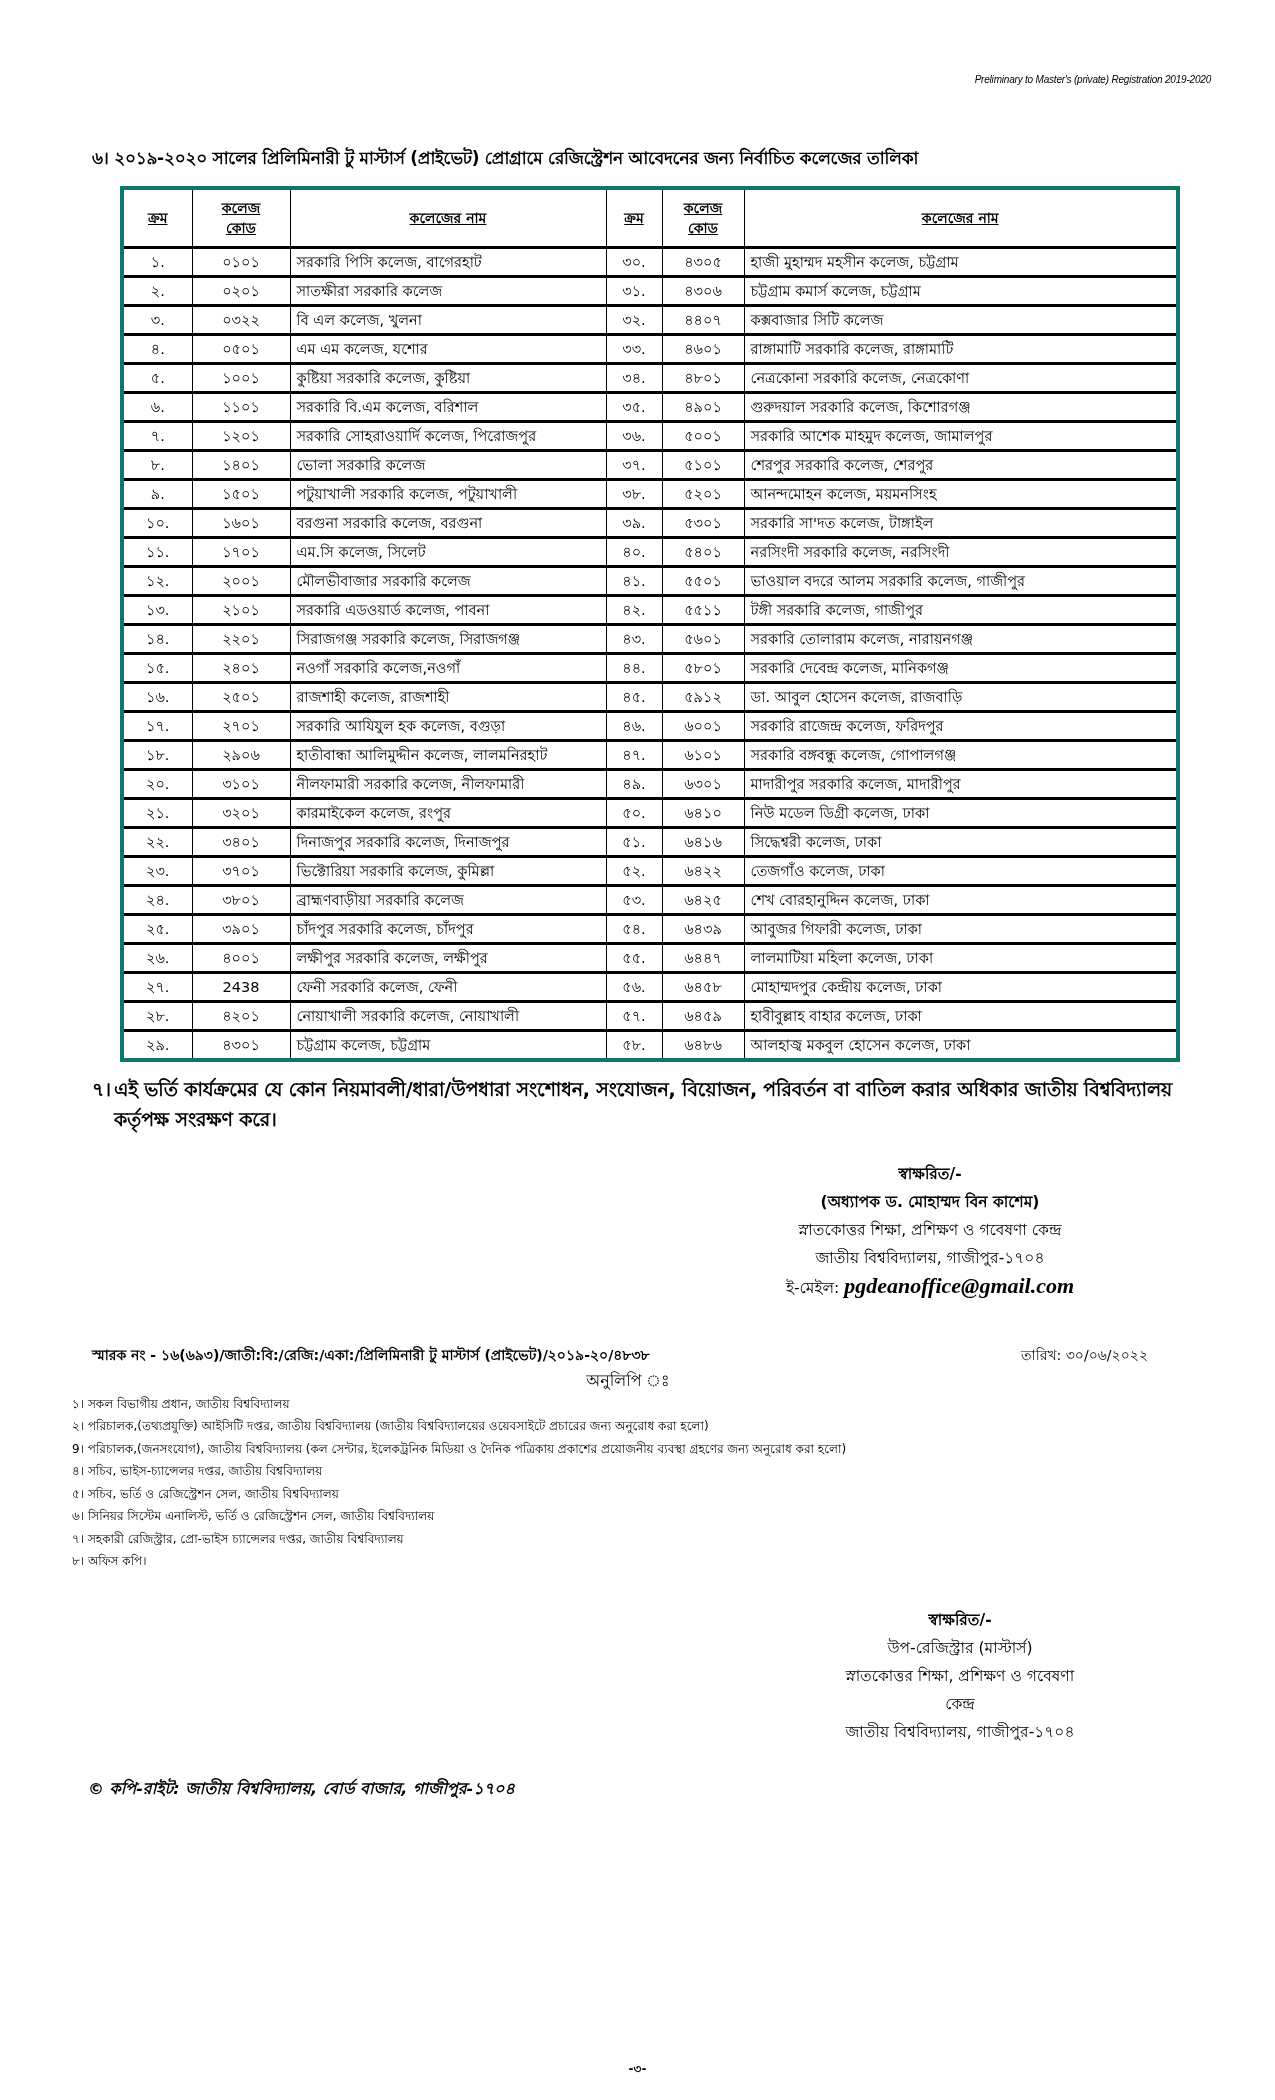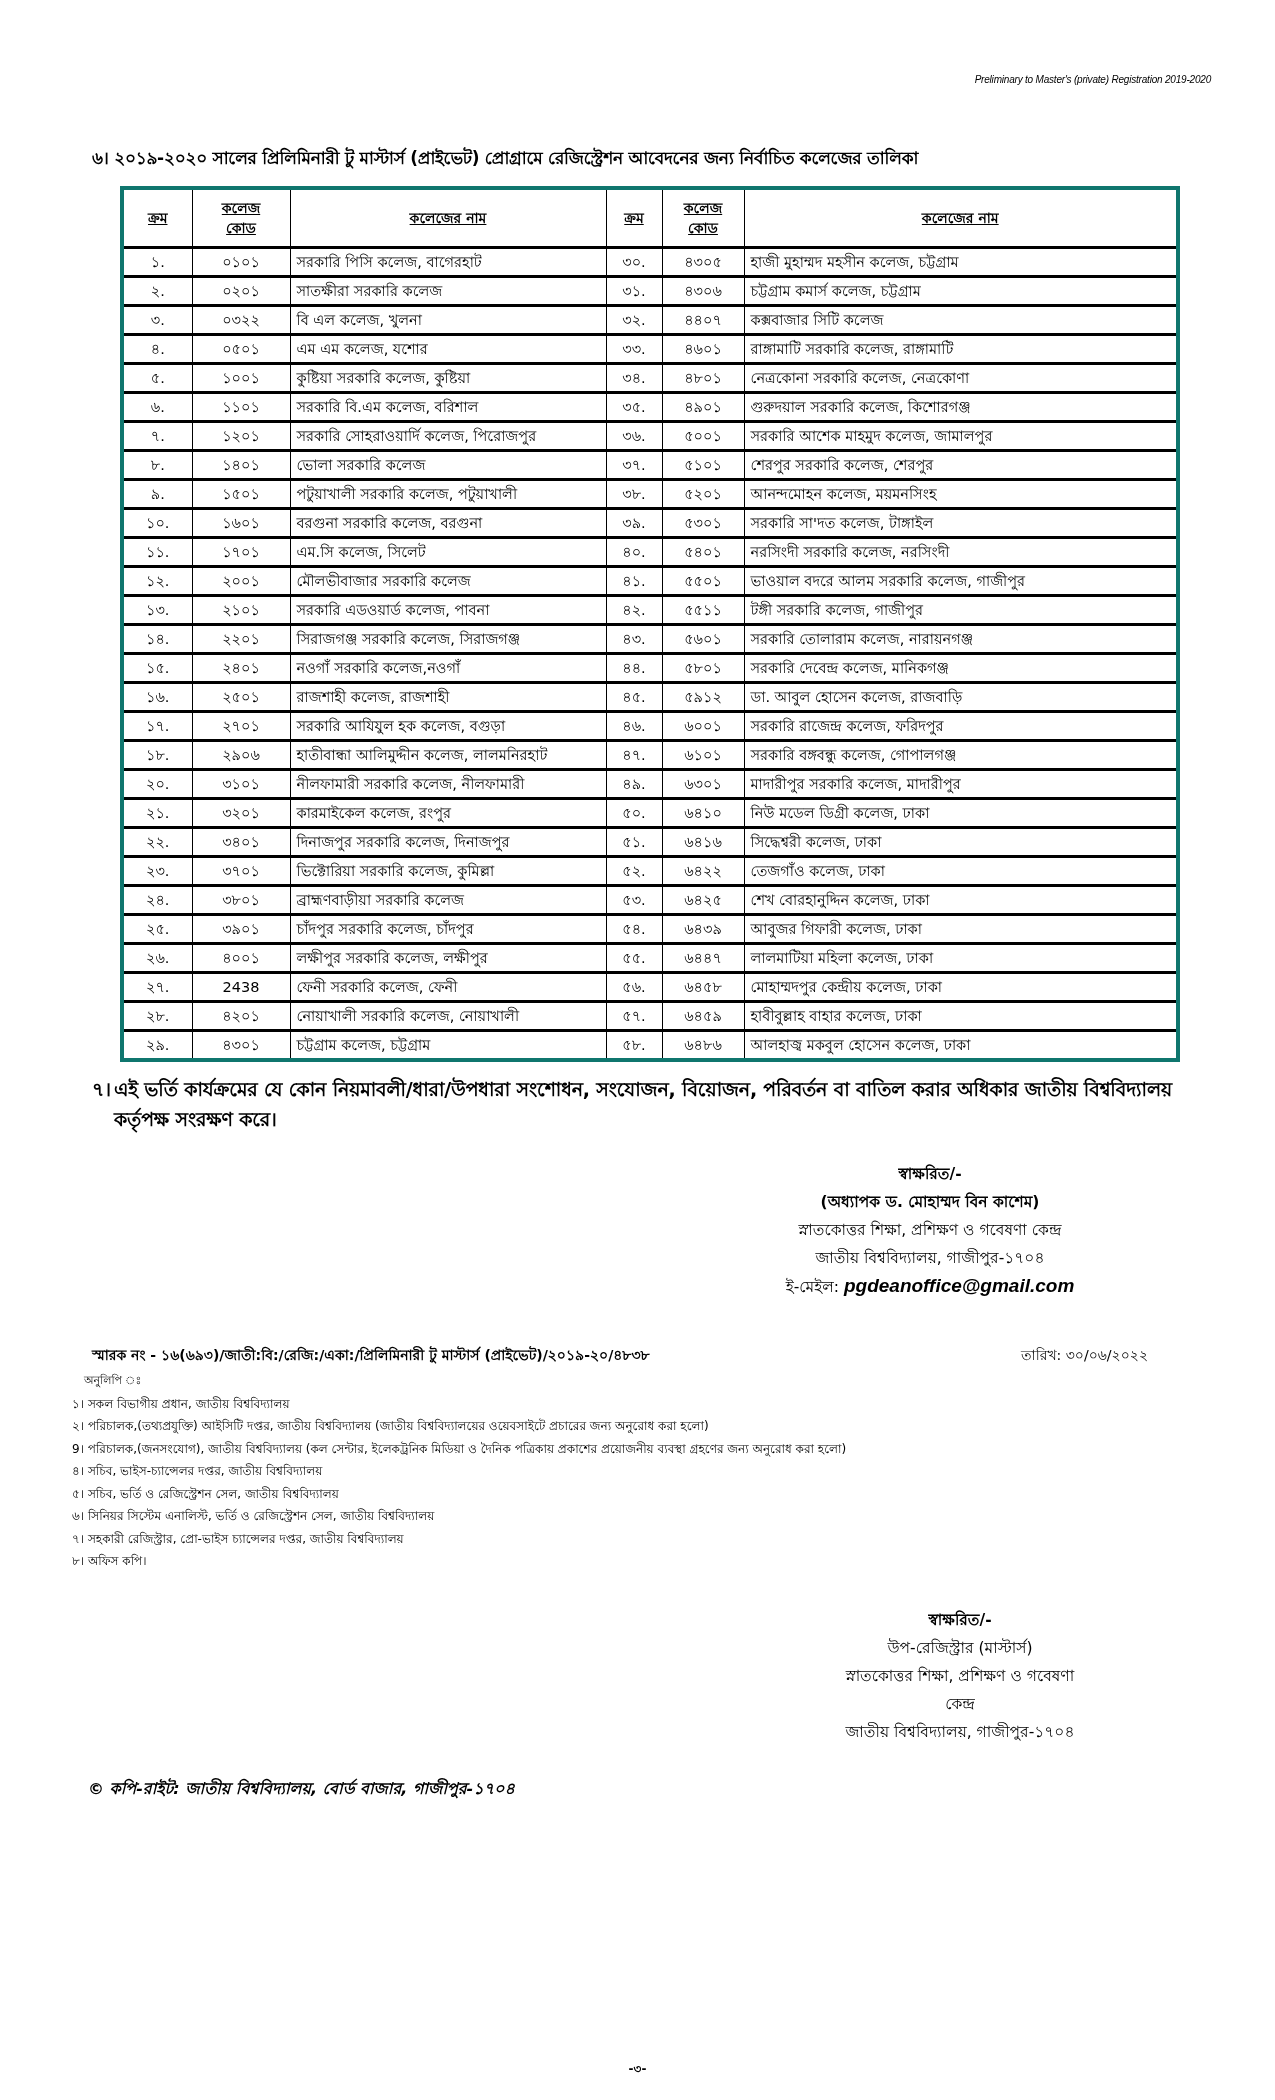--- a/index.html
+++ b/index.html
@@ -12,25 +12,25 @@
   table.colleges tr.row td { border-top: 3px solid #000; }
   table.colleges th { font-weight: bold; font-size: 14px; text-decoration: underline; text-align: center; height: 56px; line-height: 20px; }
   table.colleges td.c { text-align: center; }
   table.colleges { border: 4px solid #0f766e; }
   col.sl { width: 70px; } col.code { width: 98px; } col.name1 { width: 316px; } col.sl2 { width: 56px; } col.code2 { width: 82px; } col.name2 { width: auto; }
   .para7 { top: 1074px; left: 92px; width: 1100px; font-size: 19px; font-weight: bold; line-height: 30px; letter-spacing: -0.2px; }
   .para7 .num { display: inline-block; width: 22px; }
   .para7 .cont { padding-left: 22px; }
   .sig1 { top: 1160px; left: 700px; width: 460px; text-align: center; font-size: 15.5px; line-height: 28px; }
   .sig1 .b { font-weight: bold; }
-  .sig1 .email { font-family: Liberation Sans, sans-serif; font-style: italic; font-weight: bold; font-size: 19px; }
+  .sig1 .email { font-family: Liberation Serif, serif; font-style: italic; font-weight: bold; font-size: 22px; }
   .ref-line { top: 1344px; left: 92px; width: 1100px; font-size: 14px; font-weight: bold; display: flex; justify-content: space-between; }
   .ref-line .date { font-weight: normal; padding-right: 44px; }
   .copies { top: 1370px; left: 72px; width: 1100px; font-size: 12px; line-height: 22.5px; }
-  .copies .title { padding-left: 12px; font-size: 11px; }
+  .copies .title { padding-left: 12px; font-size: 16px; text-align: center; }
   .sig2 { top: 1606px; left: 760px; width: 400px; text-align: center; font-size: 15.5px; line-height: 28px; }
   .sig2 .b { font-weight: bold; }
   .copyright { top: 1776px; left: 88px; font-size: 16px; font-style: italic; font-weight: bold; }
   .page-num { top: 2060px; left: 0; width: 1275px; text-align: center; font-size: 12px; font-weight: bold; }
 </style>
 </head>
 <body>
 
 <div class="abs running-head">Preliminary to Master's (private) Registration 2019-2020</div>
 

